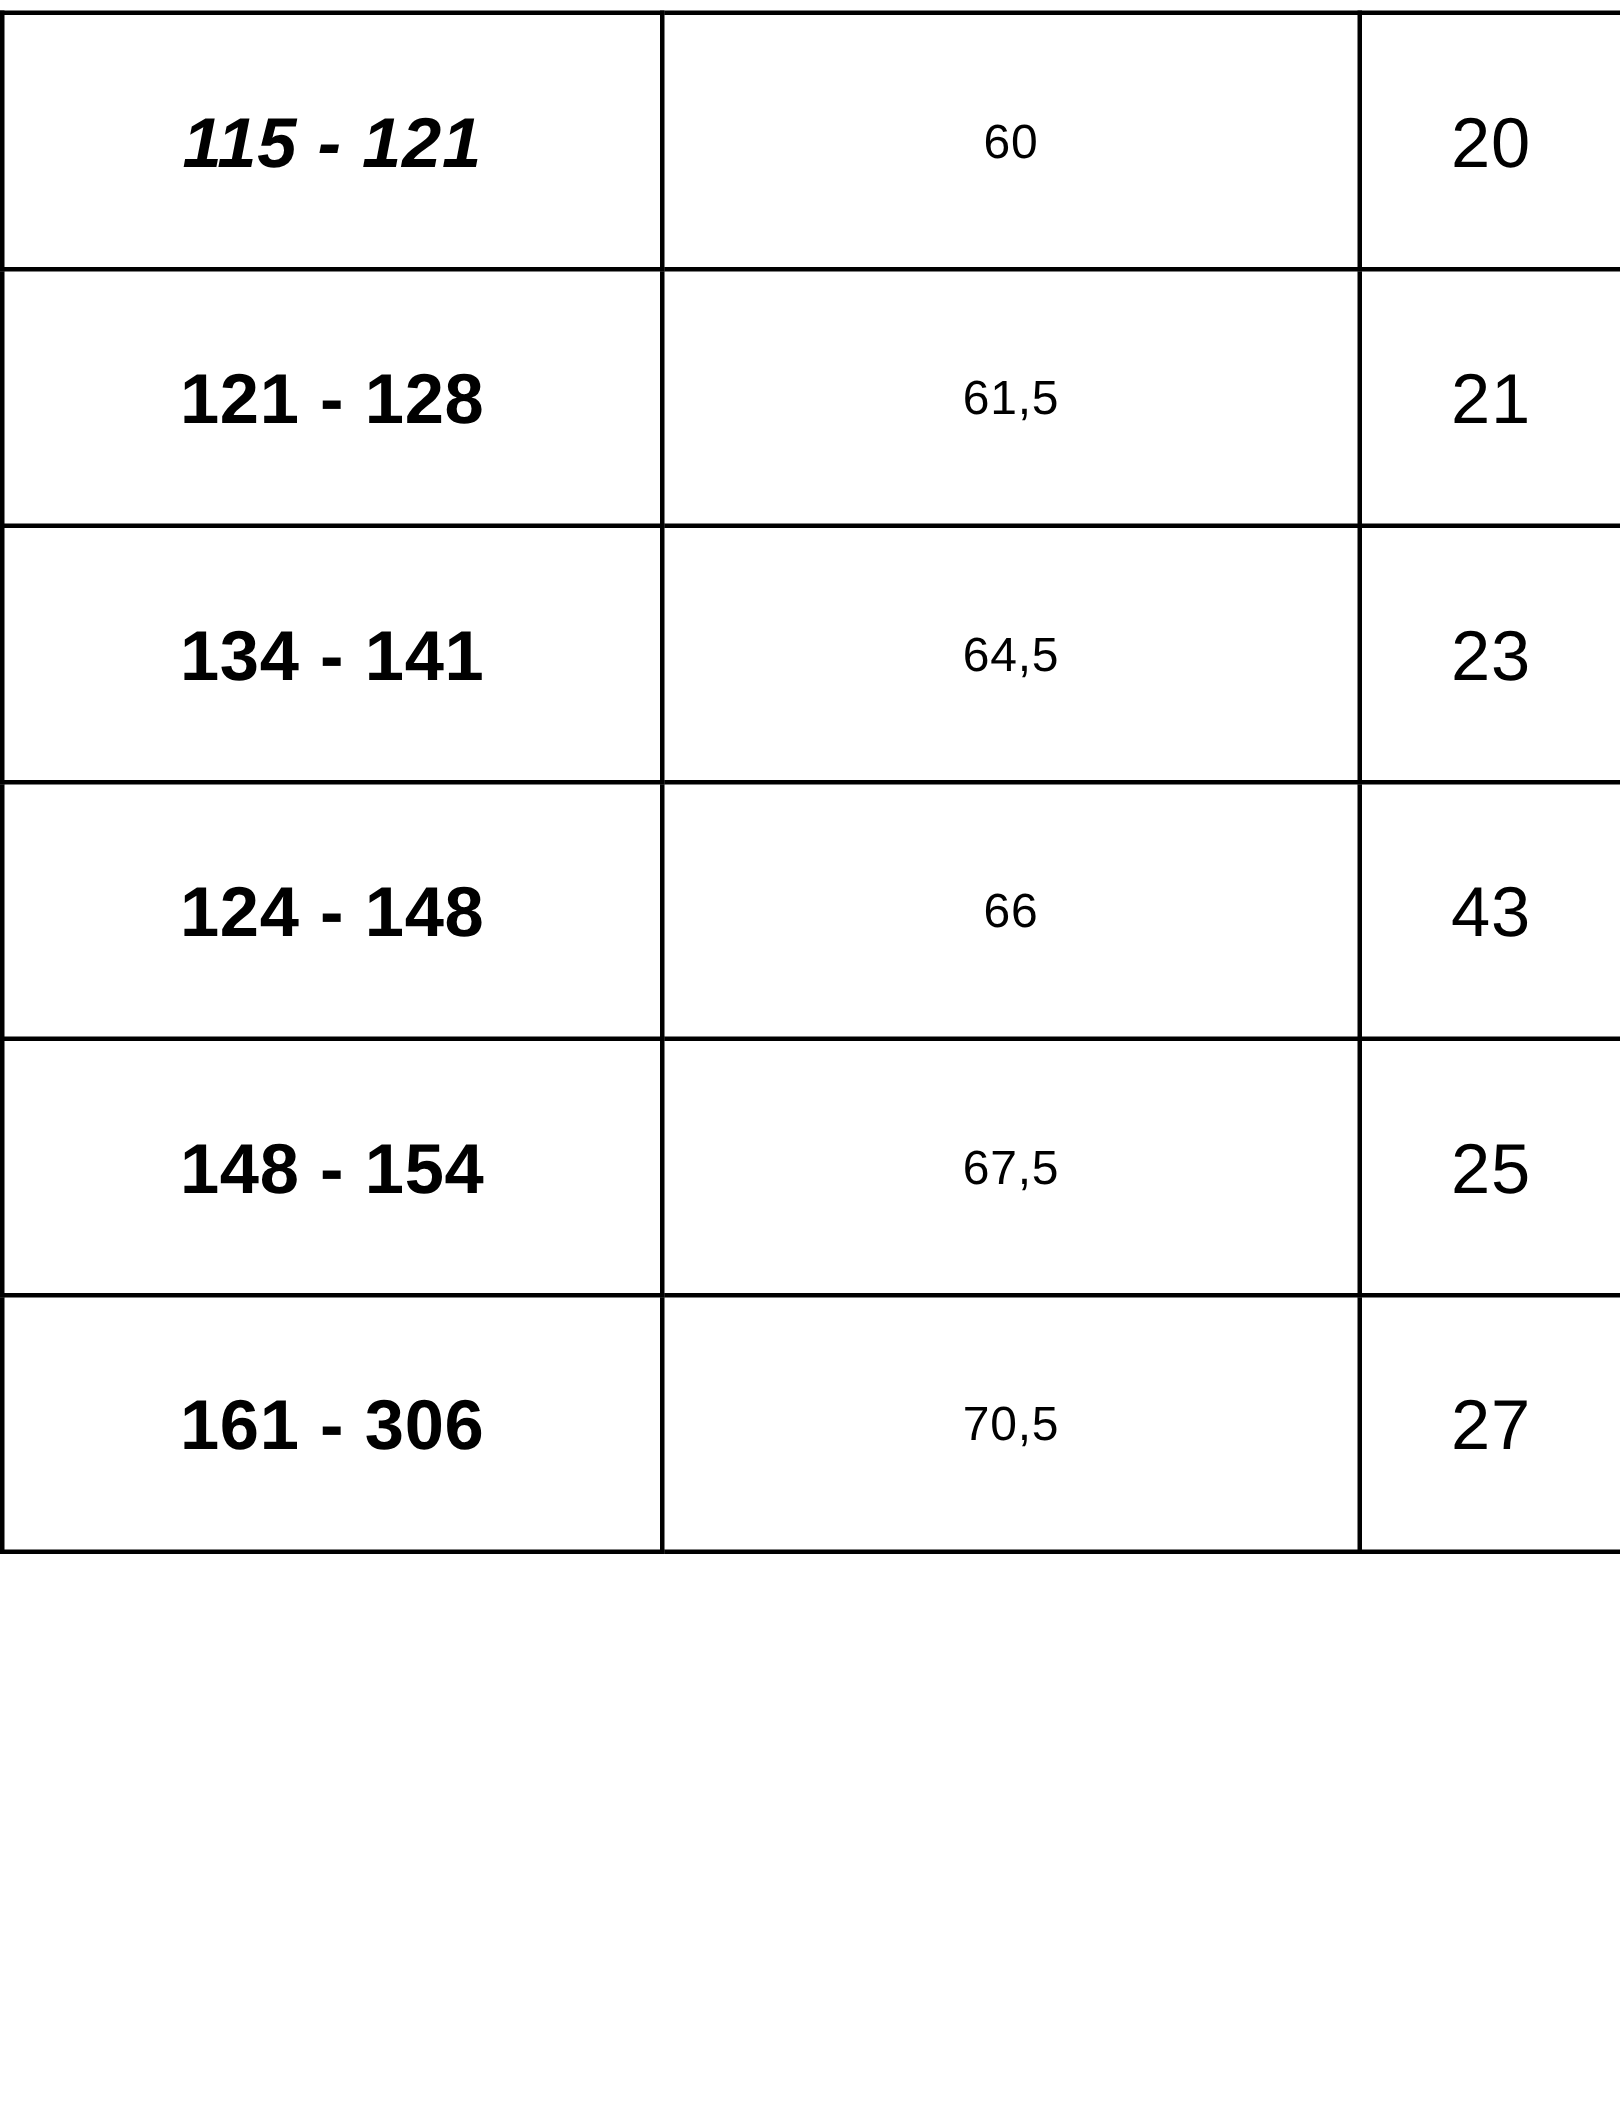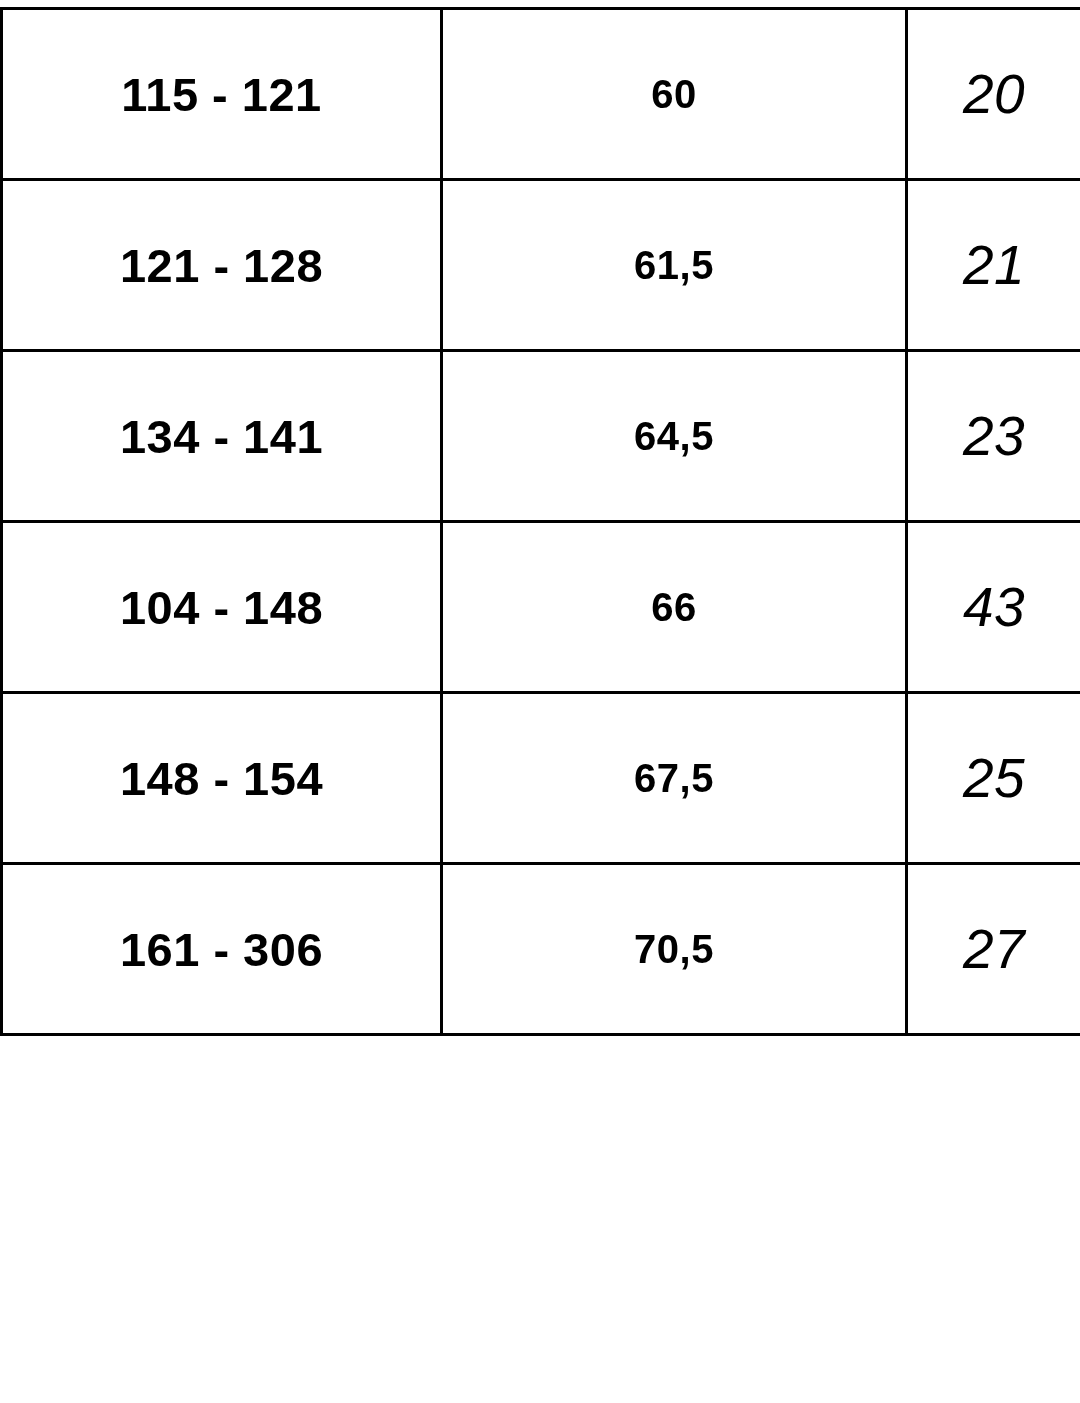--- a/index.html
+++ b/index.html
@@ -45,37 +45,37 @@
   td.col-range {
     width: 440px;
     font-size: 47px;
     font-weight: 700;
     letter-spacing: 0.5px;
   }
 
   
   td.col-value {
     width: 465px;
-    font-size: 40px;
-    font-weight: 700;
+    font-size: 32px;
+    font-weight: 400;
     letter-spacing: 0.5px;
   }
 
   
   td.col-size {
     width: 175px;
-    font-size: 55px;
+    font-size: 47px;
     font-weight: 400;
     letter-spacing: 0.5px;
-    font-style: italic;
   }
 
   
   table.size-table tr:first-child td:first-child {
     border-top-width: 3px;
+    font-style: italic;
   }
 </style>
 </head>
 <body>
 
 <div class="table-wrap">
   <table class="size-table">
     <tbody>
 
       <tr>
@@ -91,21 +91,21 @@
       </tr>
 
 
       <tr>
         <td class="col-range">134 - 141</td>
         <td class="col-value">64,5</td>
         <td class="col-size">23</td>
       </tr>
 
       <tr>
-        <td class="col-range">104 - 148</td>
+        <td class="col-range">124 - 148</td>
         <td class="col-value">66</td>
         <td class="col-size">43</td>
       </tr>
 
       <tr>
         <td class="col-range">148 - 154</td>
         <td class="col-value">67,5</td>
         <td class="col-size">25</td>
       </tr>
 

